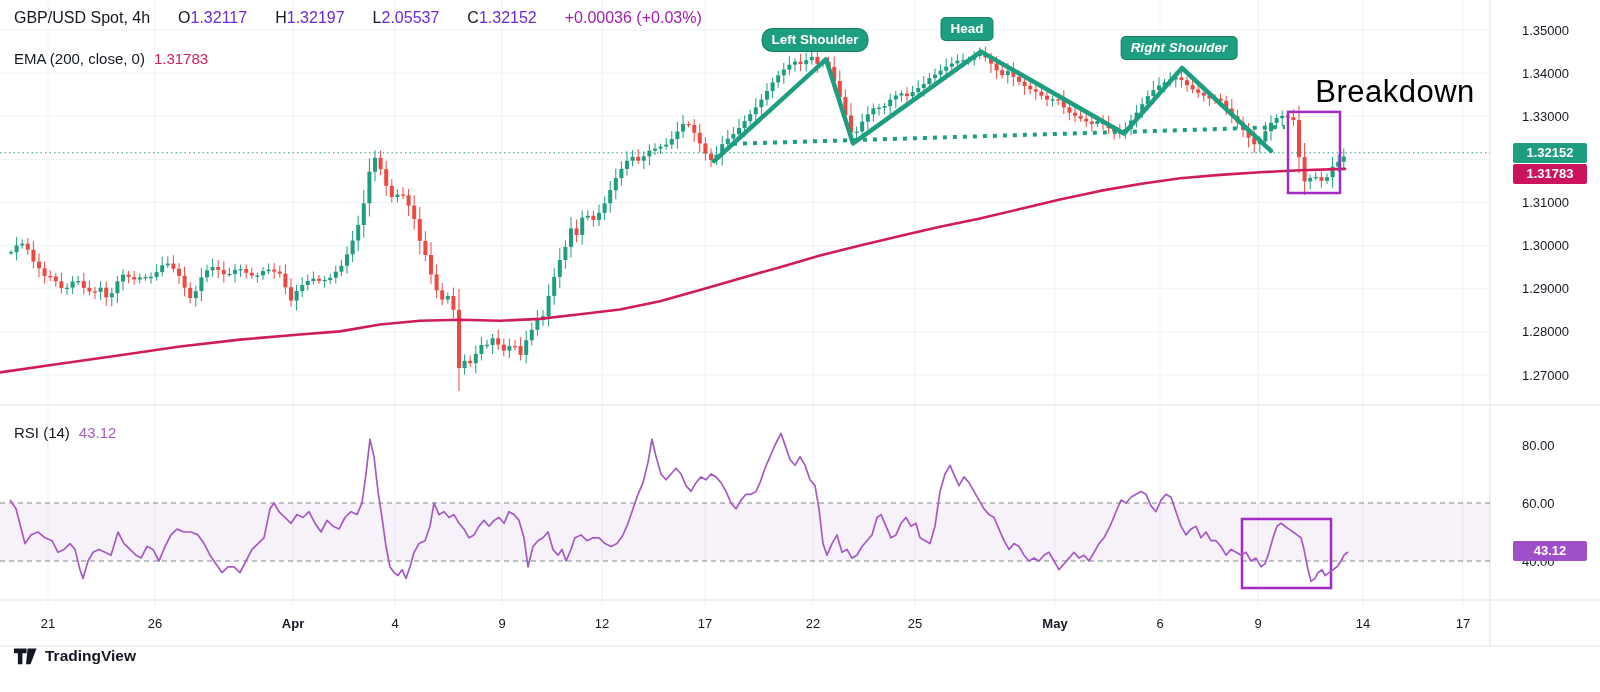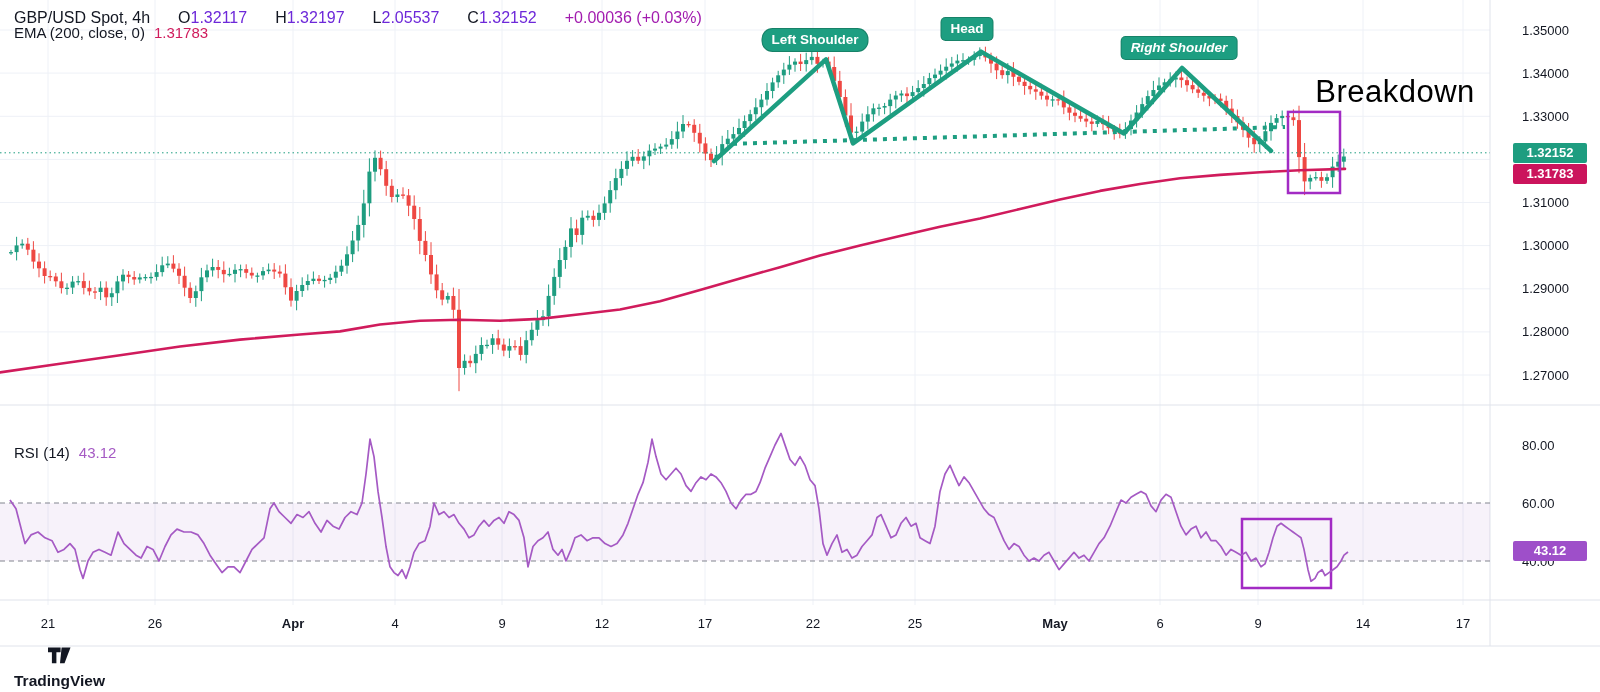--- a/index.html
+++ b/index.html
@@ -4,36 +4,36 @@
 <style>
   html,body{margin:0;padding:0;background:#fff;}
   .root{position:relative;width:1600px;height:692px;background:#ffffff;
         font-family:"Liberation Sans",sans-serif;overflow:hidden;user-select:none;}
   #cv{position:absolute;left:0;top:0;}
   .legend{position:absolute;left:14px;top:9px;font-size:16px;color:#131722;
           display:flex;gap:28px;align-items:baseline;white-space:nowrap;justify-content:space-between;}
   .legend .pair .k{color:#131722;}
   .legend .pair .v{color:#6d28d9;}
   .legend .chg{color:#a21caf;}
-  .legend2{position:absolute;left:14px;top:24px;font-size:15px;color:#131722;white-space:nowrap;}
+  .legend2{position:absolute;left:14px;top:50px;font-size:15px;color:#131722;white-space:nowrap;}
   .legend2 .emav{color:#d01b5c;margin-left:9px;}
-  .rsi-legend{position:absolute;left:14px;top:444px;font-size:15px;color:#131722;white-space:nowrap;}
+  .rsi-legend{position:absolute;left:14px;top:424px;font-size:15px;color:#131722;white-space:nowrap;}
   .rsi-legend .rsiv{color:#a55ac4;margin-left:9px;}
   .badge{position:absolute;transform:translateX(-50%);background:#1d9e81;color:#fff;
          font-size:13.5px;font-weight:bold;padding:3px 9px;border-radius:4px;
          box-shadow:0 0 0 1px #178268;line-height:16px;}
   .breakdown{position:absolute;transform:translate(-50%,-50%);font-size:31px;
              color:#000000;letter-spacing:0.5px;}
   .tag{position:absolute;left:1513px;width:74px;height:20px;line-height:20px;text-align:center;
        color:#fff;font-size:13px;font-weight:bold;border-radius:2px;}
   .tag-last{top:143px;background:#1e9d80;}
   .tag-ema{top:164px;background:#cb145c;}
   .tag-rsi{top:541px;background:#9e4fc9;}
   .footer{position:absolute;left:14px;top:647px;display:flex;gap:8px;align-items:center;
-          color:#131722;font-size:15.5px;font-weight:600;flex-direction:column;}
+          color:#131722;font-size:15.5px;font-weight:600;}
   .footer svg{display:block;}
 </style>
 </head>
 <body>
 
 <div class="root">
   <svg id="cv" width="1600" height="692">
       <g>
         <line x1="48" y1="0" x2="48" y2="605" stroke="#eef1f7" stroke-width="1"></line>
         <line x1="155" y1="0" x2="155" y2="605" stroke="#eef1f7" stroke-width="1"></line>

